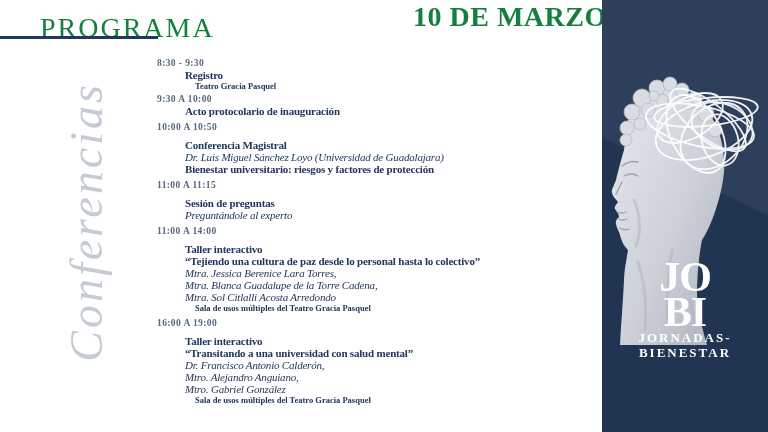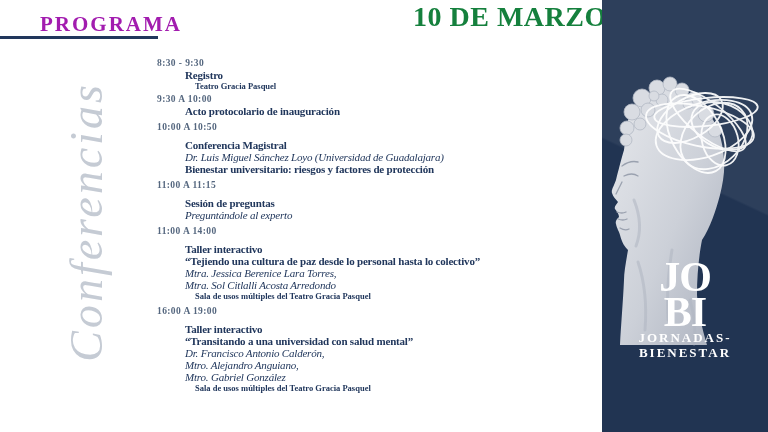--- a/index.html
+++ b/index.html
@@ -3,21 +3,21 @@
 <meta charset="utf-8">
 <style>
   html,body{margin:0;padding:0;background:#ffffff;}
   .stage{
     position:relative;width:768px;height:432px;overflow:hidden;background:#ffffff;
     font-family:"Liberation Serif",serif;color:#21375c;
   }
   
   .program-title{
     position:absolute;left:40px;top:12px;
-    font-size:21px;font-weight:bold;letter-spacing:2px;color:#a21caf;white-space:nowrap;
+    font-size:28px;font-weight:normal;letter-spacing:2px;color:#15803d;white-space:nowrap;
   }
   .header-rule{
     position:absolute;left:0;top:36px;width:158px;height:3px;background:#21375c;
   }
   .date-title{
     position:absolute;left:413px;top:1px;
     font-size:28px;font-weight:bold;letter-spacing:.5px;color:#15803d;white-space:nowrap;
   }
   
   .vertical-label{
@@ -94,20 +94,21 @@
           <div class="line bold">Sesión de preguntas</div>
           <div class="line italic">Preguntándole al experto</div>
         </div>
       </div>
       <div class="session gap">
         <div class="time">11:00 A 14:00</div>
         <div class="content">
           <div class="line bold">Taller interactivo</div>
           <div class="line bold">“Tejiendo una cultura de paz desde lo personal hasta lo colectivo”</div>
           <div class="line italic">Mtra. Jessica Berenice Lara Torres,</div>
+          <div class="line italic">Mtra. Blanca Guadalupe de la Torre Cadena,</div>
           <div class="line italic">Mtra. Sol Citlalli Acosta Arredondo</div>
           <div class="line venue">Sala de usos múltiples del Teatro Gracia Pasquel</div>
         </div>
       </div>
       <div class="session gap">
         <div class="time">16:00 A 19:00</div>
         <div class="content">
           <div class="line bold">Taller interactivo</div>
           <div class="line bold">“Transitando a una universidad con salud mental”</div>
           <div class="line italic">Dr. Francisco Antonio Calderón,</div>

